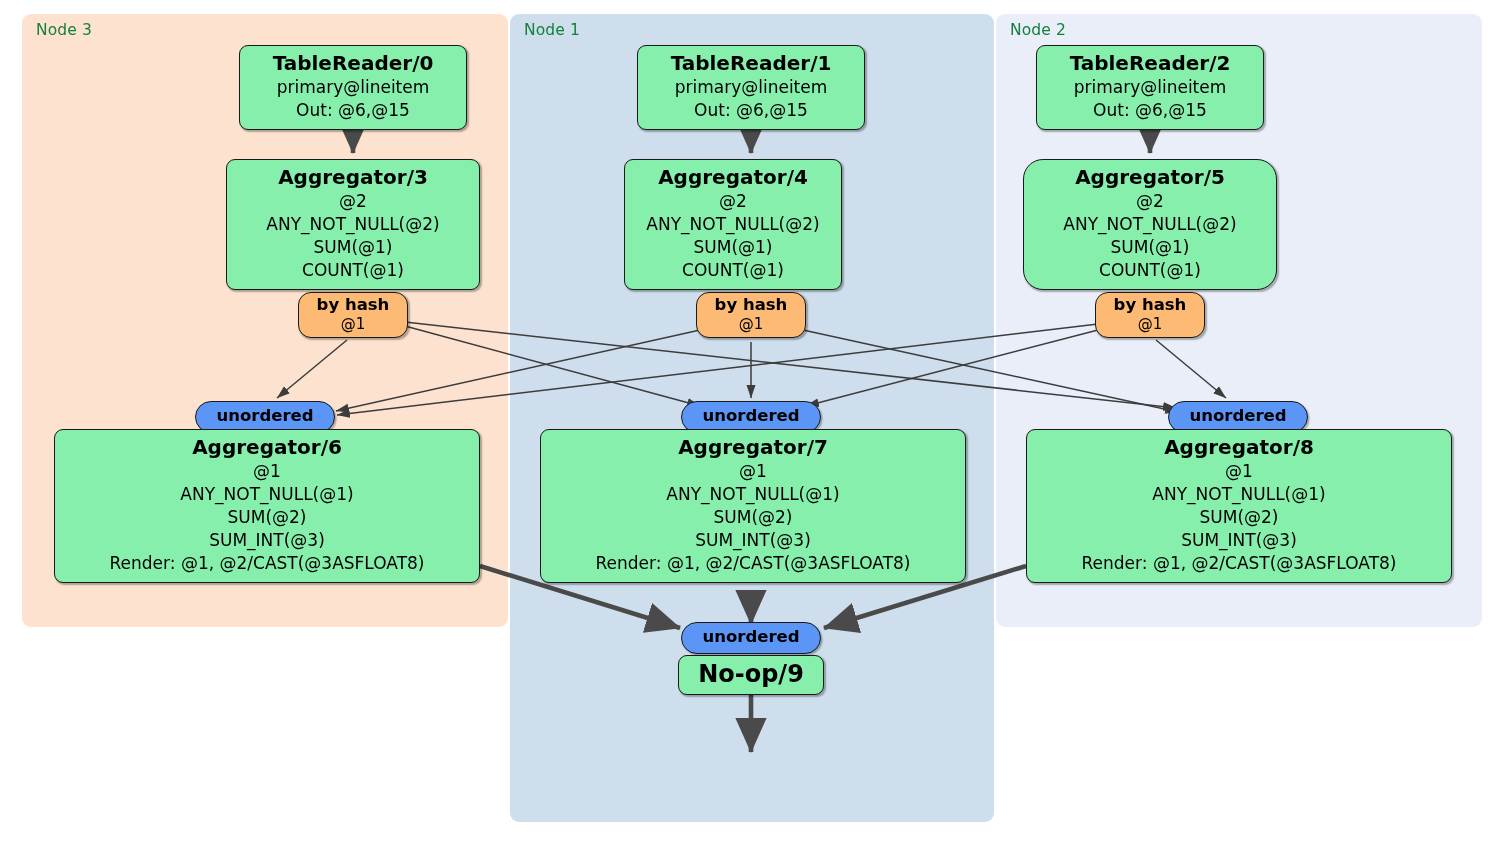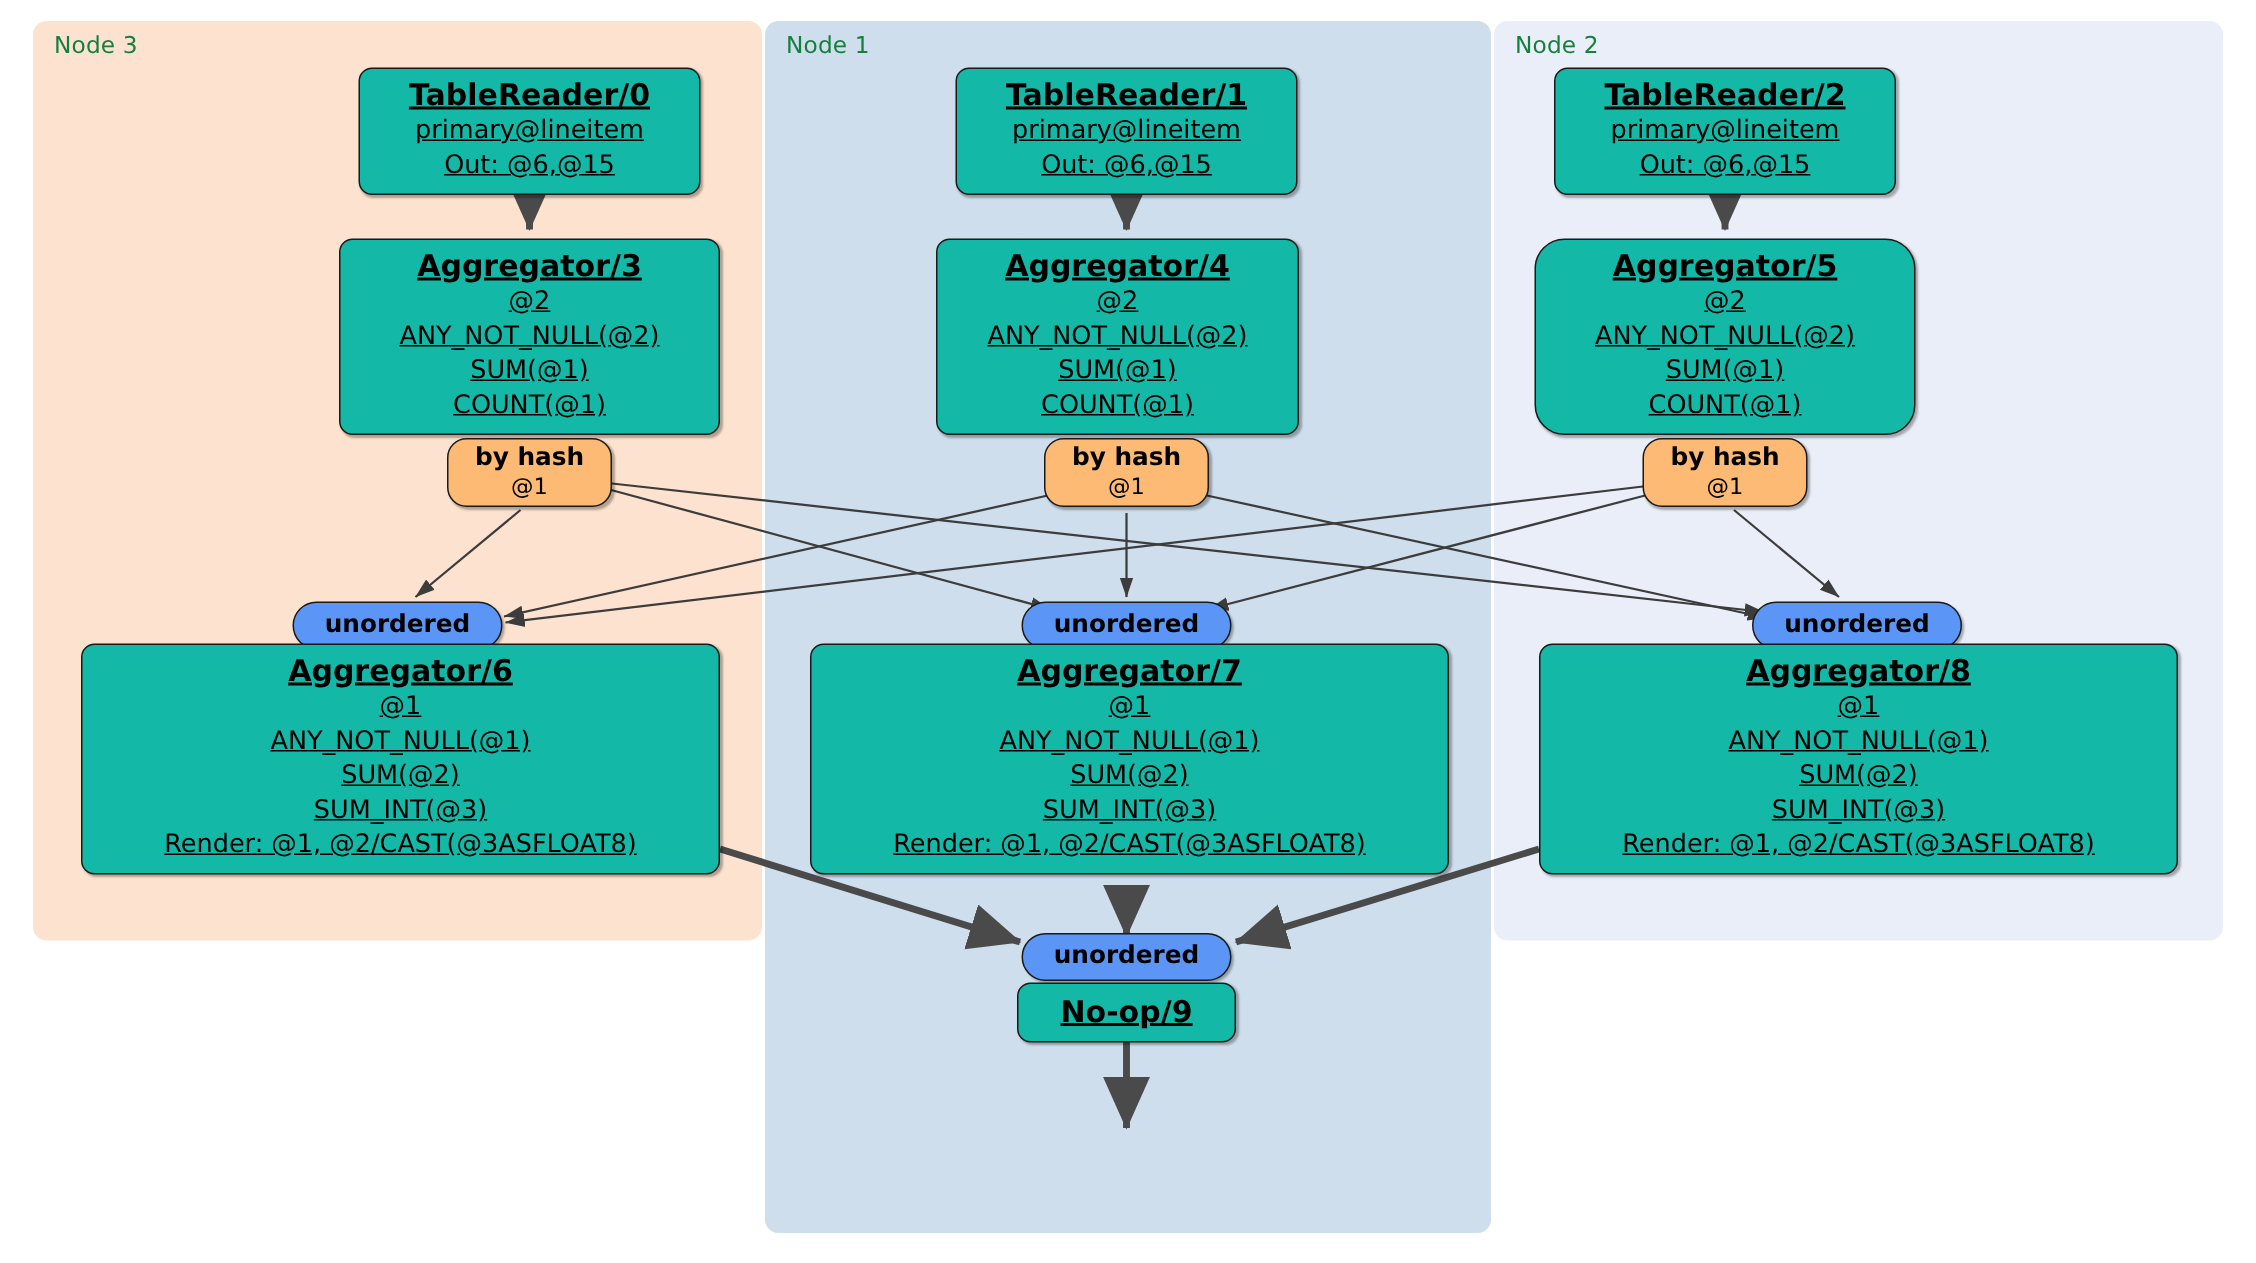--- a/index.html
+++ b/index.html
@@ -47,26 +47,25 @@
   }
 
   
   .gnode {
     position: absolute;
     box-sizing: border-box;
     text-align: center;
     color: #000;
   }
   .box {
-    background: #14b8a6;
+    background: #86efac;
     border: 1.6px solid #1a1a1a;
     border-radius: 9px;
     padding: 5px 8px 7px 8px;
     box-shadow: 1.5px 1.5px 1.5px rgba(0,0,0,0.30);
-    text-decoration: underline;
   }
   .box .ttl {
     font-weight: bold;
     font-size: 20px;
     line-height: 25px;
     white-space: nowrap;
   }
   .box .ln {
     font-size: 17px;
     line-height: 23px;
@@ -99,21 +98,21 @@
     padding: 3px 14px 5px 14px;
     box-shadow: 1.5px 1.5px 1.5px rgba(0,0,0,0.30);
   }
   .pill-blue .ttl {
     font-weight: bold;
     font-size: 16.5px;
     line-height: 22px;
     white-space: nowrap;
   }
 
-  .box-small .ttl { font-size: 20px; line-height: 26px; }
+  .box-small .ttl { font-size: 24px; line-height: 26px; }
 </style>
 </head>
 <body>
 
 <div id="stage">
 
   <div class="panel" style="left:22px; top:14px; width:486px; height:613px; background:#fde3cf;">
     <span class="panel-label">Node 3</span>
   </div>
 
@@ -184,21 +183,21 @@
   </div>
 
   <div class="gnode box" style="left:226px; top:159px; width:254px;">
     <div class="ttl">Aggregator/3</div>
     <div class="ln">@2</div>
     <div class="ln">ANY_NOT_NULL(@2)</div>
     <div class="ln">SUM(@1)</div>
     <div class="ln">COUNT(@1)</div>
   </div>
 
-  <div class="gnode box" style="left:624px; top:159px; width:242px;">
+  <div class="gnode box" style="left:624px; top:159px; width:218px;">
     <div class="ttl">Aggregator/4</div>
     <div class="ln">@2</div>
     <div class="ln">ANY_NOT_NULL(@2)</div>
     <div class="ln">SUM(@1)</div>
     <div class="ln">COUNT(@1)</div>
   </div>
 
   <div class="gnode box" style="left:1023px; top:159px; width:254px;border-radius:20px;">
     <div class="ttl">Aggregator/5</div>
     <div class="ln">@2</div>

